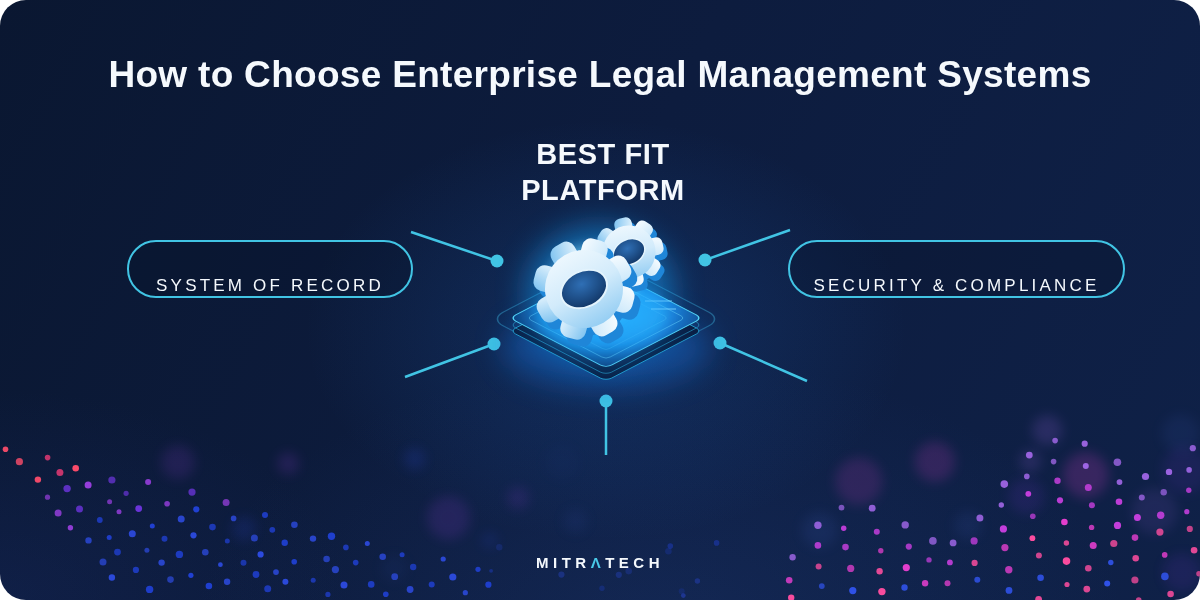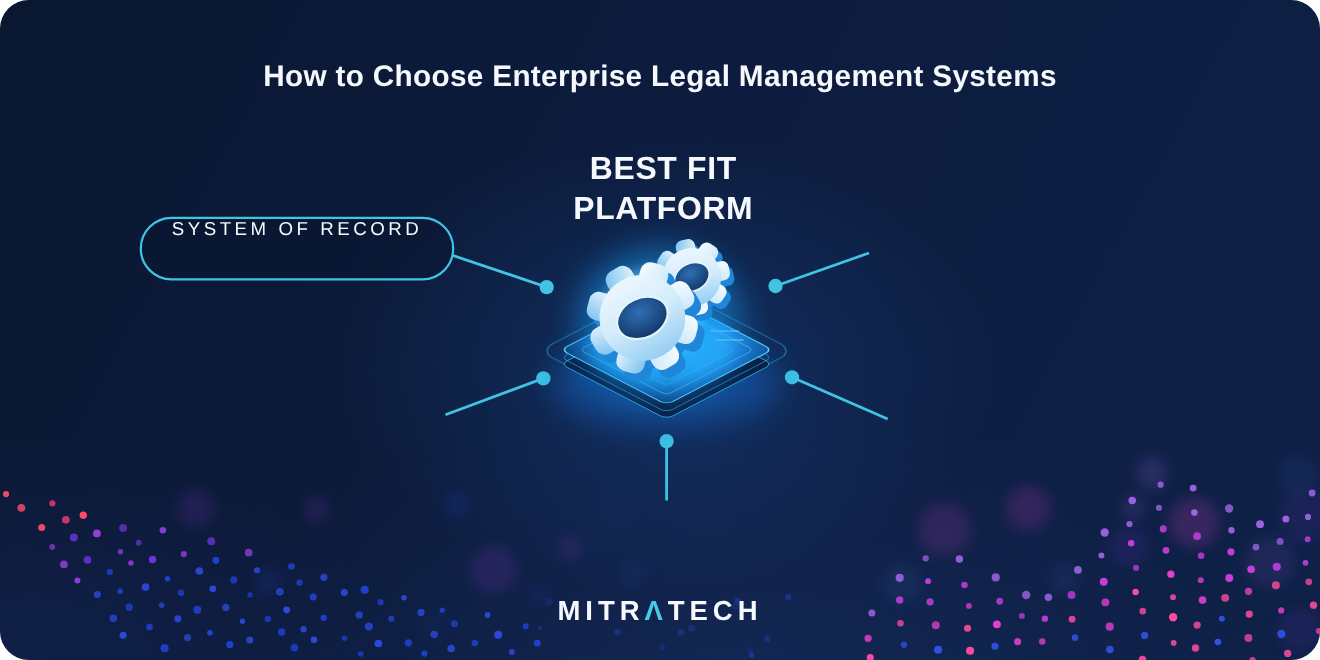--- a/index.html
+++ b/index.html
@@ -19,45 +19,46 @@
   .card{
     position:relative;width:1200px;height:600px;border-radius:26px;overflow:hidden;
     background:
       radial-gradient(ellipse 430px 300px at 50.5% 55%, rgba(35,115,215,.22), rgba(35,115,215,0) 70%),
       radial-gradient(ellipse 650px 380px at 55% 105%, rgba(45,85,170,.18), rgba(45,85,170,0) 72%),
       radial-gradient(ellipse 500px 300px at 0% 100%, rgba(30,50,120,.25), rgba(30,50,120,0) 70%),
       linear-gradient(118deg,#0a1731 0%,#0d1c3e 48%,#0f2148 100%);
   }
   .title{
     position:absolute;top:54px;left:0;width:100%;text-align:center;
-    color:var(--text-white);font-size:27px;font-weight:700;letter-spacing:.3px;
+    color:var(--text-white);font-size:37px;font-weight:700;letter-spacing:.3px;
     white-space:nowrap;
   }
   .center-heading{
     position:absolute;top:136px;left:3px;width:1200px;text-align:center;
     color:var(--text-white);font-size:29px;font-weight:700;line-height:36px;letter-spacing:.6px;
   }
   .scene{position:absolute;left:0;top:0;width:1200px;height:600px}
   .pill{
-    position:absolute;display:flex;align-items:flex-start;justify-content:center;
+    position:absolute;display:flex;align-items:flex-end;justify-content:center;
     border:2px solid var(--accent-cyan);border-radius:30px;
     background:rgba(7,17,40,.28);
     color:var(--text-white);font-size:17px;font-weight:400;letter-spacing:3.2px;
     white-space:nowrap;
+    margin-top:43px;
   }
   .pill-sor{left:127px;top:197px;width:286px;height:58px}
   .pill-sec{left:788px;top:197px;width:337px;height:58px}
   .pill-vis{left:80px;top:350px;width:327px;height:58px}
   .pill-int{left:805px;top:352px;width:268px;height:58px}
   .pill-wfa{left:442px;top:454px;width:330px;height:58px}
   .connectors line{stroke:var(--accent-cyan);stroke-width:2.5}
   .connectors circle{fill:var(--accent-cyan)}
   .logo{
     position:absolute;bottom:29px;left:0;width:100%;text-align:center;
-    color:var(--text-white);font-size:25px;font-weight:700;letter-spacing:4.5px;
+    color:var(--text-white);font-size:15px;font-weight:700;letter-spacing:4.5px;
   }
   .logo .lam{color:var(--logo-accent)}
 </style>
 </head>
 <body>
 
 <div class="card">
 
   <svg class="scene" viewBox="0 0 1200 600" aria-hidden="true">
     <defs>
@@ -352,18 +353,21 @@
   <h1 class="title">How to Choose Enterprise Legal Management Systems</h1>
 
   <div class="center-heading">
     <div>BEST FIT</div>
     <div>PLATFORM</div>
   </div>
 
   <div class="pill pill-sor">
     <span>SYSTEM OF RECORD</span>
   </div>
+  <div class="pill pill-sec">
+    <span>SECURITY &amp; COMPLIANCE</span>
+  </div>
 
   <div class="logo">
     <span>MITR</span><span class="lam">Λ</span><span>TECH</span>
   </div>
 
 </div>
 
 </body></html>

